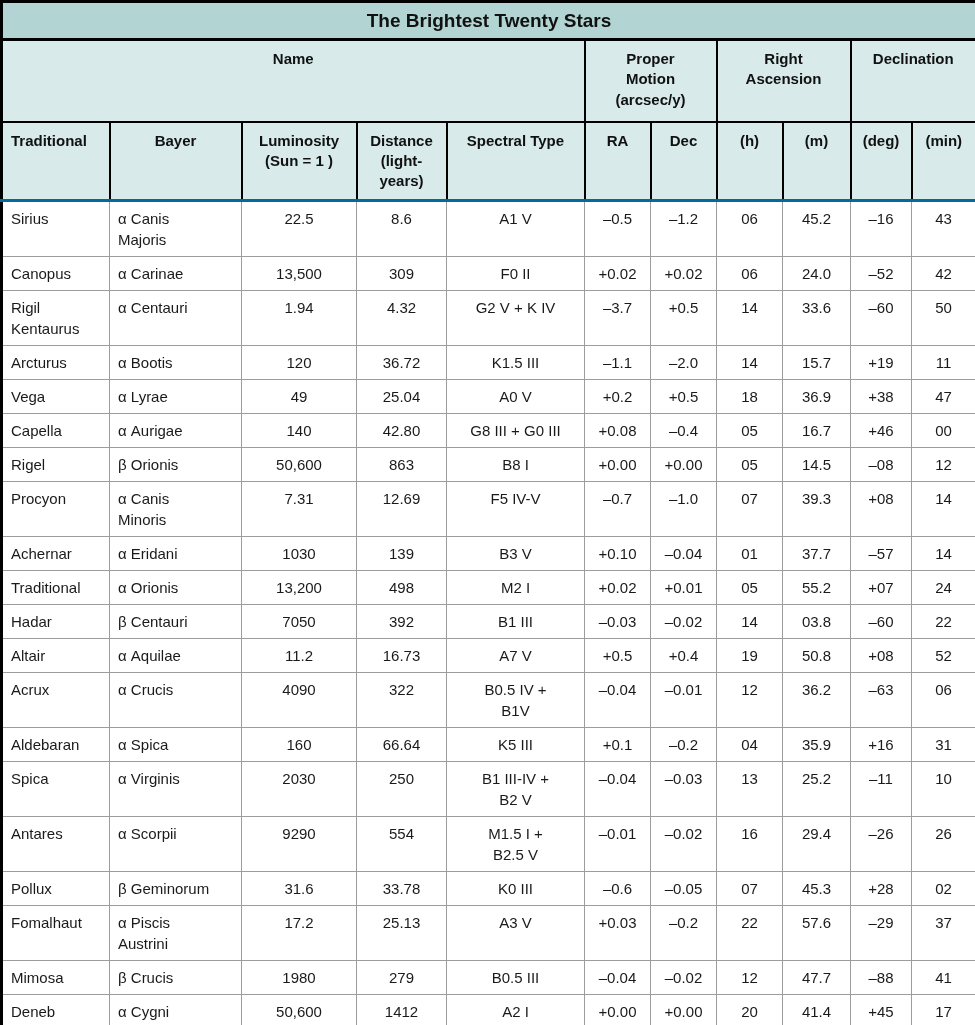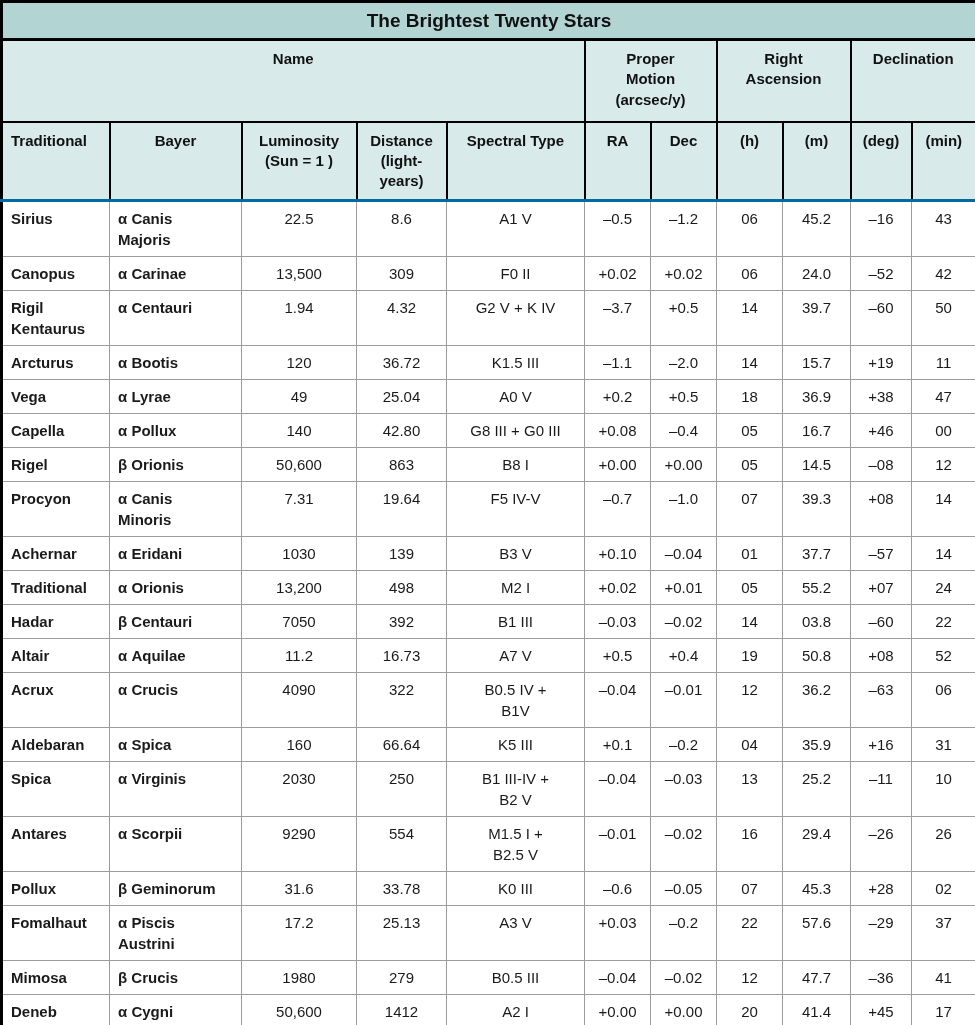--- a/index.html
+++ b/index.html
@@ -47,21 +47,21 @@
   tbody tr { height: 34px; }
   tbody td {
     border: 1px solid #9c9c9c;
     font-size: 15px;
     line-height: 1.4;
     padding: 6px 8px;
     text-align: center;
     color: #1a1a1a;
   }
   tbody td:nth-child(1),
-  tbody td:nth-child(2) { text-align: left; font-weight: bold; }
+  tbody td:nth-child(2) { text-align: left; }
 </style>
 </head>
 <body>
 
 <div class="page">
   <table>
     <colgroup>
       <col style="width:108px">
       <col style="width:132px">
       <col style="width:115px">
@@ -135,21 +135,21 @@
         <tr>
           <td>Rigil
 Kentaurus</td>
           <td>α Centauri</td>
           <td>1.94</td>
           <td>4.32</td>
           <td>G2 V + K IV</td>
           <td>–3.7</td>
           <td>+0.5</td>
           <td>14</td>
-          <td>39.7</td>
+          <td>33.6</td>
           <td>–60</td>
           <td>50</td>
         </tr>
         <tr>
           <td>Arcturus</td>
           <td>α Bootis</td>
           <td>120</td>
           <td>36.72</td>
           <td>K1.5 III</td>
           <td>–1.1</td>
@@ -167,21 +167,21 @@
           <td>A0 V</td>
           <td>+0.2</td>
           <td>+0.5</td>
           <td>18</td>
           <td>36.9</td>
           <td>+38</td>
           <td>47</td>
         </tr>
         <tr>
           <td>Capella</td>
-          <td>α Pollux</td>
+          <td>α Aurigae</td>
           <td>140</td>
           <td>42.80</td>
           <td>G8 III + G0 III</td>
           <td>+0.08</td>
           <td>–0.4</td>
           <td>05</td>
           <td>16.7</td>
           <td>+46</td>
           <td>00</td>
         </tr>
@@ -196,21 +196,21 @@
           <td>05</td>
           <td>14.5</td>
           <td>–08</td>
           <td>12</td>
         </tr>
         <tr>
           <td>Procyon</td>
           <td>α Canis
 Minoris</td>
           <td>7.31</td>
-          <td>19.64</td>
+          <td>12.69</td>
           <td>F5 IV-V</td>
           <td>–0.7</td>
           <td>–1.0</td>
           <td>07</td>
           <td>39.3</td>
           <td>+08</td>
           <td>14</td>
         </tr>
         <tr>
           <td>Achernar</td>
@@ -349,21 +349,21 @@
         <tr>
           <td>Mimosa</td>
           <td>β Crucis</td>
           <td>1980</td>
           <td>279</td>
           <td>B0.5 III</td>
           <td>–0.04</td>
           <td>–0.02</td>
           <td>12</td>
           <td>47.7</td>
-          <td>–36</td>
+          <td>–88</td>
           <td>41</td>
         </tr>
         <tr>
           <td>Deneb</td>
           <td>α Cygni</td>
           <td>50,600</td>
           <td>1412</td>
           <td>A2 I</td>
           <td>+0.00</td>
           <td>+0.00</td>

